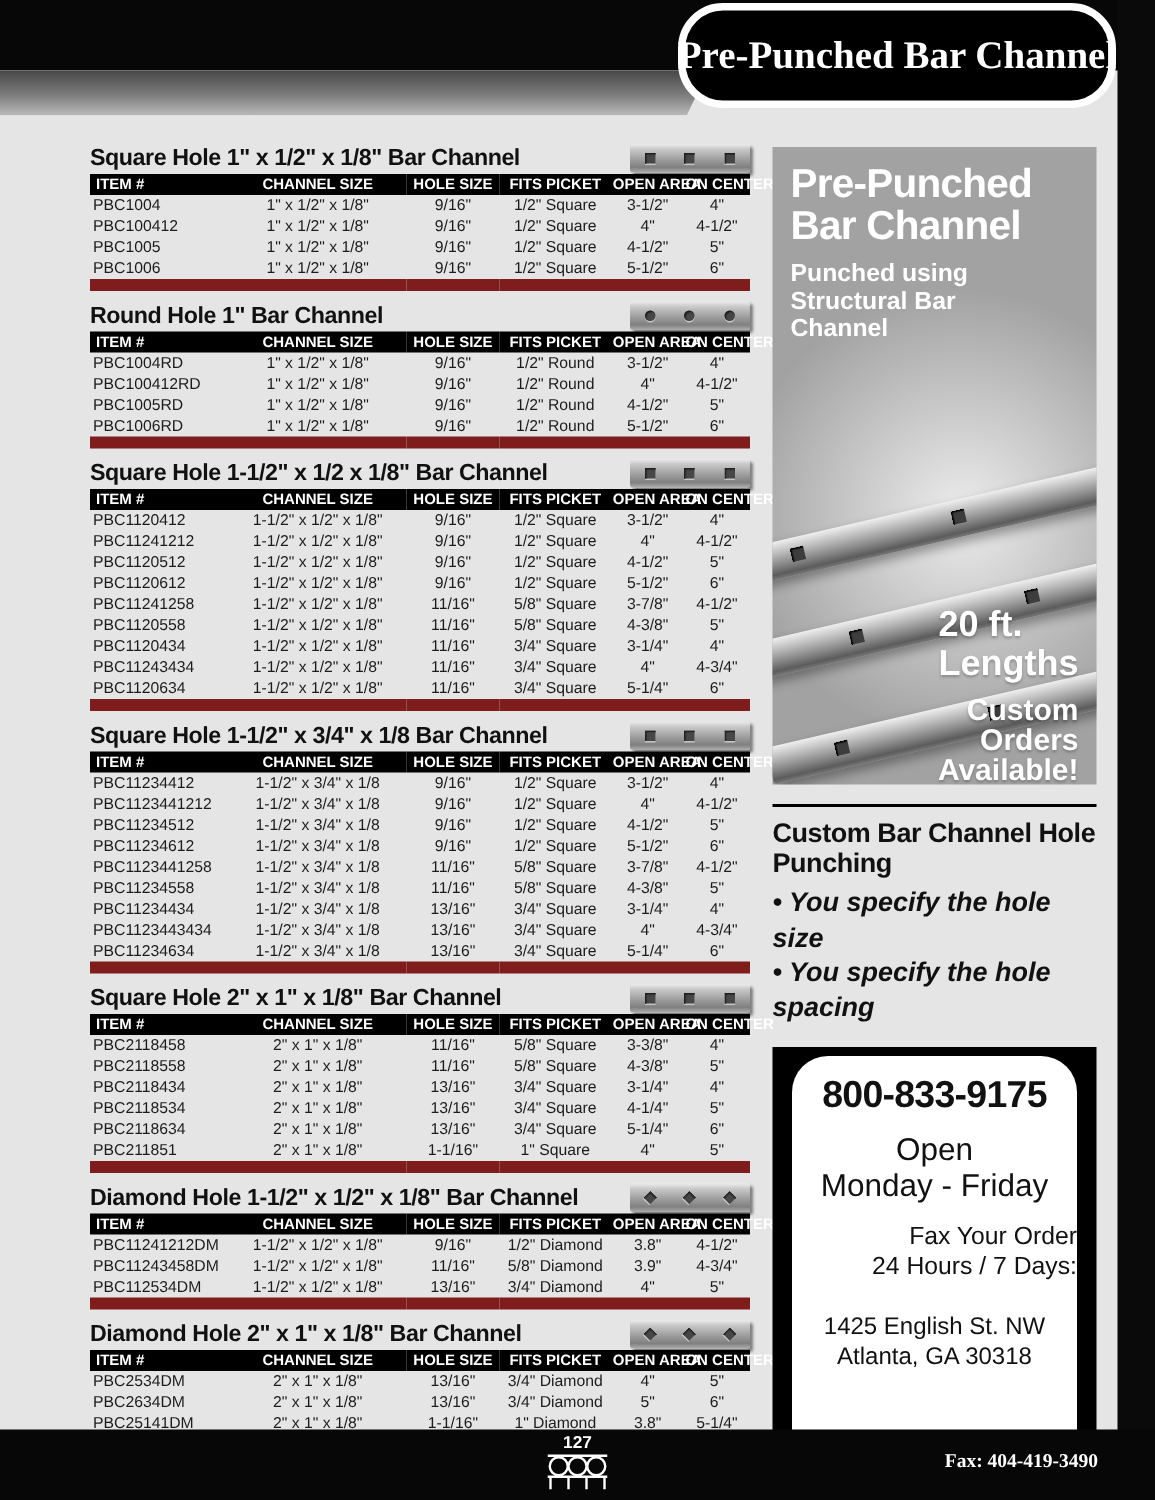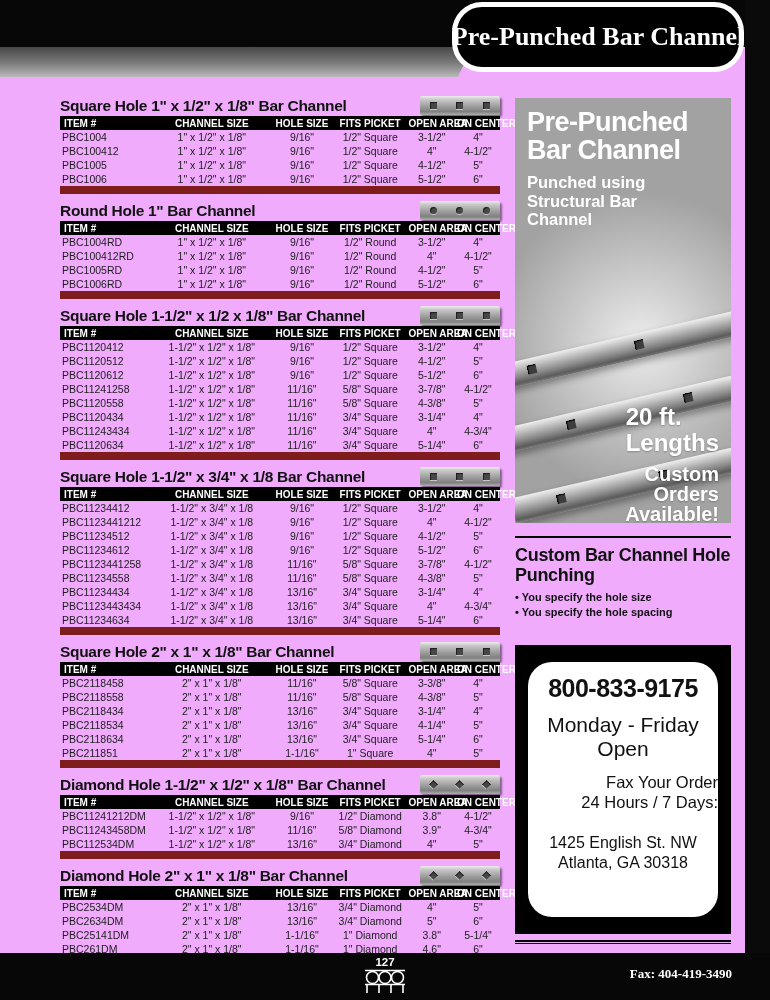--- a/index.html
+++ b/index.html
@@ -1,17 +1,17 @@
 <!DOCTYPE html>
 <html><head>
 <meta charset="utf-8">
 <style>
   * { margin:0; padding:0; box-sizing:border-box; }
   body { background:#fff; }
-  .page { position:relative; width:770px; height:1000px; background:#f0abfc; overflow:hidden;
+  .page { position:relative; width:770px; height:1000px; background:#e5e5e5; overflow:hidden;
           font-family:"Liberation Sans", sans-serif; color:#111; }
 
   
   .top-black { position:absolute; top:0; left:0; width:770px; height:47px; background:#070707; }
   .gray-band { position:absolute; top:47px; left:0; width:472px; height:30px;
                background:linear-gradient(180deg,#474747 0%,#7d7d7d 55%,#b9b9b9 100%);
                clip-path:polygon(0 0,100% 0,97% 100%,0 100%); }
   .title-box { position:absolute; top:2px; left:452px; width:292px; height:70px; background:#000;
                border:5px solid #fff; border-radius:30px; display:flex; align-items:center; justify-content:center; }
   .title-box h1 { font-family:"Liberation Serif", serif; font-weight:bold; color:#fff; font-size:26px; white-space:nowrap; }
@@ -52,23 +52,23 @@
   .bar1 { top:236px; left:-50px; }
   .bar2 { top:298px; left:-40px; }
   .bar3 { top:362px; left:-6px; }
   .promo-len { position:absolute; z-index:3; right:12px; top:306px; text-align:left; color:#fff; font-weight:bold;
                font-size:24px; line-height:1.08; text-shadow:0 1px 2px rgba(0,0,0,.25); }
   .promo-custom { position:absolute; z-index:3; right:12px; top:366px; text-align:right; color:#fff; font-weight:bold;
                   font-size:20px; line-height:1.0; text-shadow:0 1px 2px rgba(0,0,0,.25); }
   .side-rule { border:none; border-top:2px solid #000; margin:13px 0 7px 0; }
   .custom-heading { font-size:18px; font-weight:bold; line-height:1.12; letter-spacing:-0.3px; }
   .bullets { margin-top:5px; }
-  .bullet { font-size:11px; font-weight:bold; line-height:1.3; }
+  .bullet { font-size:18px; font-weight:bold; line-height:1.3;font-style:italic; }
   .bullet::before { content:"\2022  "; }
-  .contact-outer { margin-top:26px; background:#000; height:289px; padding:17px 13px; }
+  .contact-outer { margin-top:14px; background:#000; height:289px; padding:6px 13px; }
   .contact-inner { background:#fff; height:100%; border-radius:24px; text-align:center; padding-top:12px; }
   .c-phone { font-size:25px; font-weight:bold; letter-spacing:-0.5px; }
   .c-open { font-size:21px; line-height:1.15; margin-top:10px; }
   .c-fax-label { font-size:16.5px; line-height:1.2; margin-top:12px;text-align:right; }
   .c-fax-num { font-size:23px; font-weight:bold; margin-top:6px; letter-spacing:-0.5px; }
   .c-address { font-size:16px; line-height:1.25; margin-top:20px; }
   .double-line { margin-top:6px; height:4px; border-top:2px solid #000; border-bottom:1px solid #000; }
 
   
   .footer { position:absolute; left:0; top:953px; width:770px; height:52px; background:#070707; z-index:5; }
@@ -248,20 +248,28 @@
             </tr>
           </thead>
           <tbody>
             <tr>
               <td>PBC1120412</td>
               <td>1-1/2" x 1/2" x 1/8"</td>
               <td>9/16"</td>
               <td>1/2" Square</td>
               <td>3-1/2"</td>
               <td>4"</td>
+            </tr>
+            <tr>
+              <td>PBC11241212</td>
+              <td>1-1/2" x 1/2" x 1/8"</td>
+              <td>9/16"</td>
+              <td>1/2" Square</td>
+              <td>4"</td>
+              <td>4-1/2"</td>
             </tr>
             <tr>
               <td>PBC1120512</td>
               <td>1-1/2" x 1/2" x 1/8"</td>
               <td>9/16"</td>
               <td>1/2" Square</td>
               <td>4-1/2"</td>
               <td>5"</td>
             </tr>
             <tr>
@@ -651,22 +659,22 @@
     <div class="custom-heading">Custom Bar Channel Hole Punching</div>
     <div class="bullets">
       <div class="bullet">You specify the hole size</div>
       <div class="bullet">You specify the hole spacing</div>
     </div>
 
     <div class="contact-outer">
       <div class="contact-inner">
         <div class="c-phone">800-833-9175</div>
         <div class="c-open">
+          <div>Open</div>
           <div>Monday - Friday</div>
-          <div>Open</div>
         </div>
         <div class="c-fax-label">
           <div>Fax Your Order</div>
           <div>24 Hours / 7 Days:</div>
         </div>
         <div class="c-address">
           <div>1425 English St. NW</div>
           <div>Atlanta, GA 30318</div>
         </div>
       </div>

